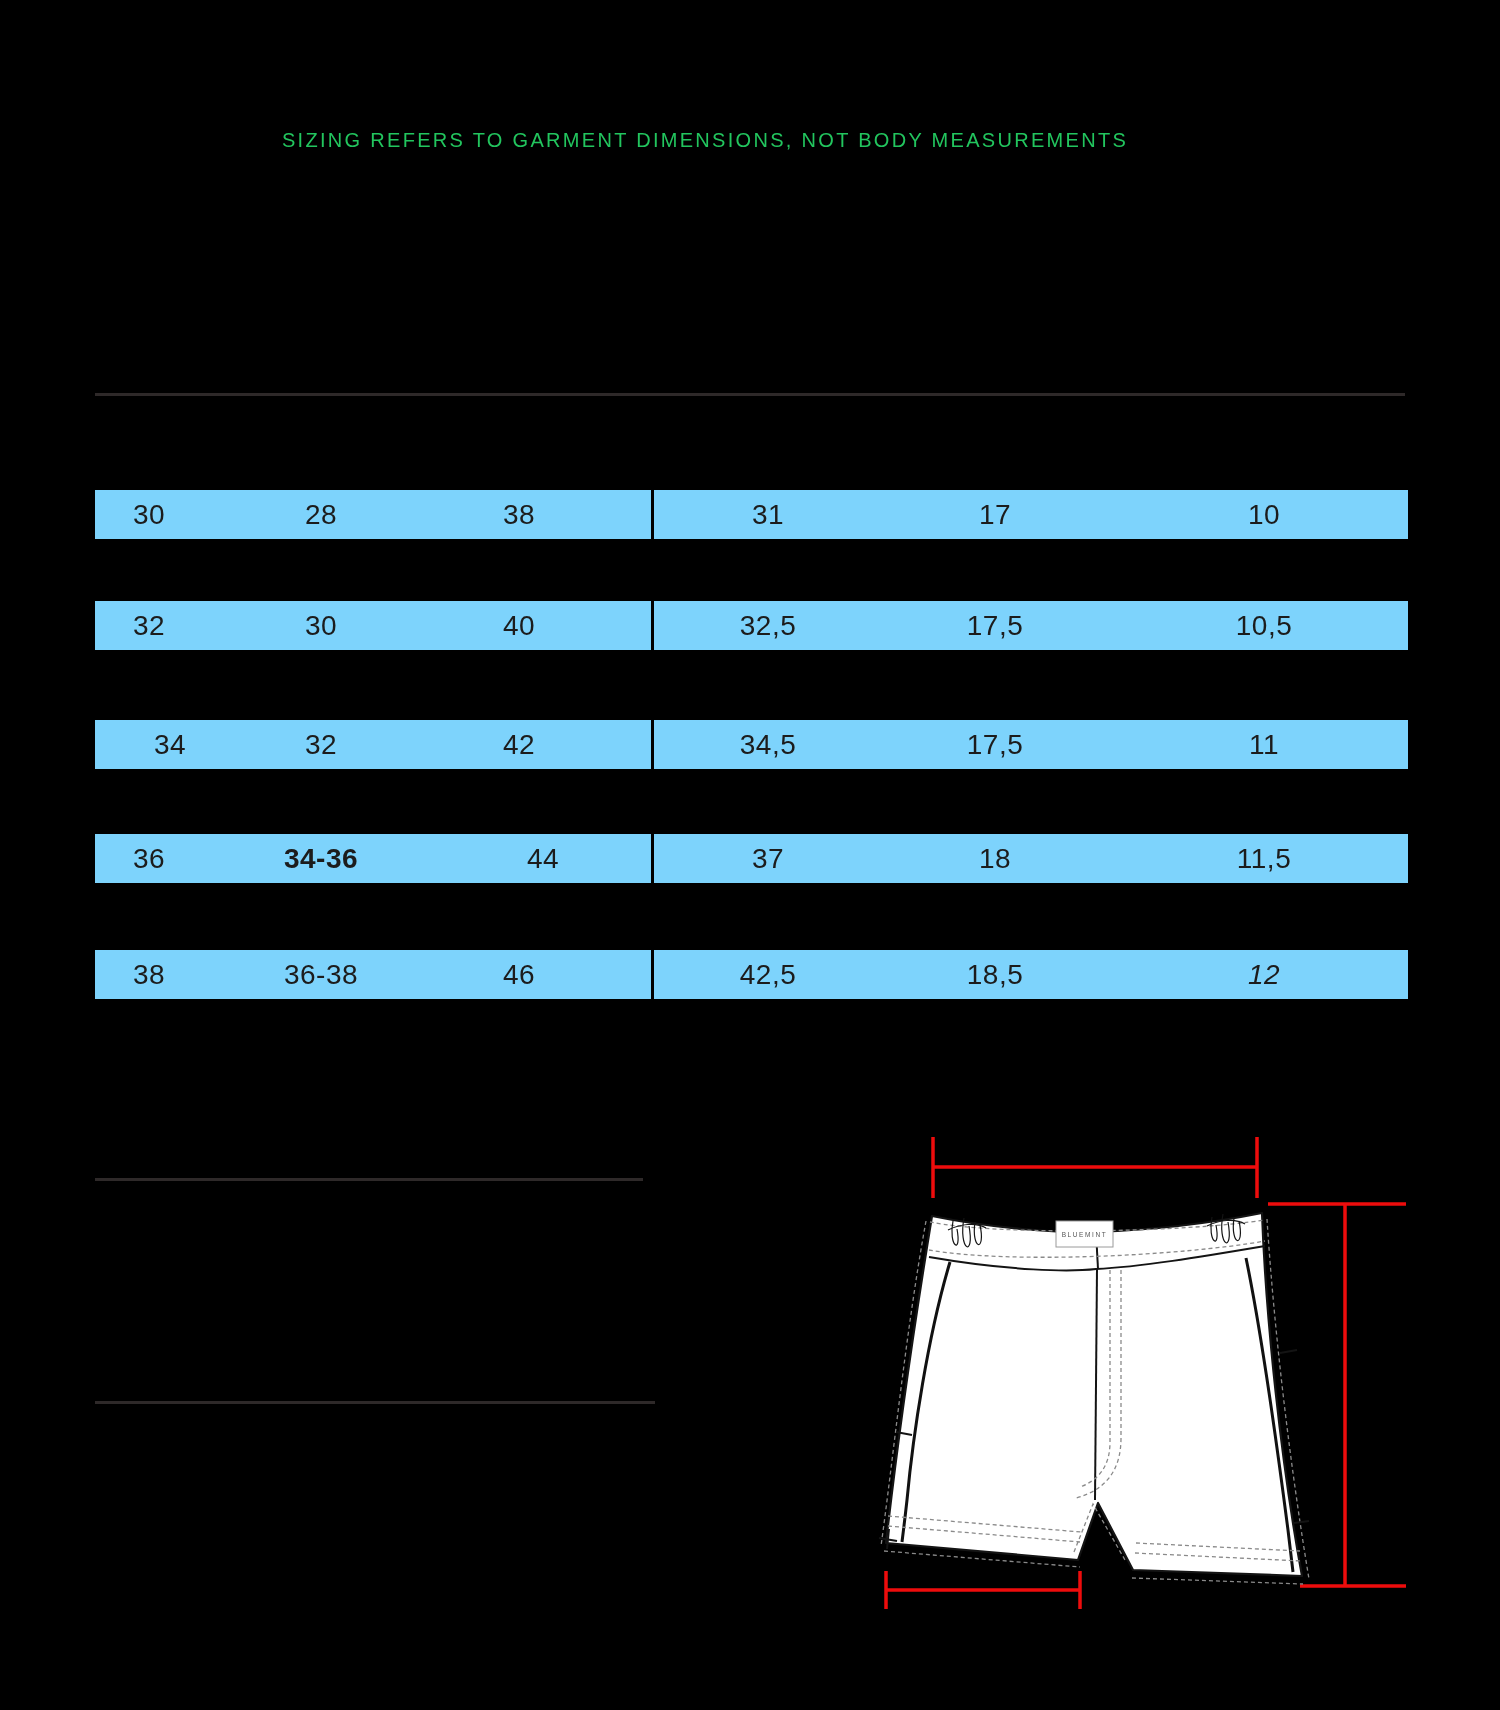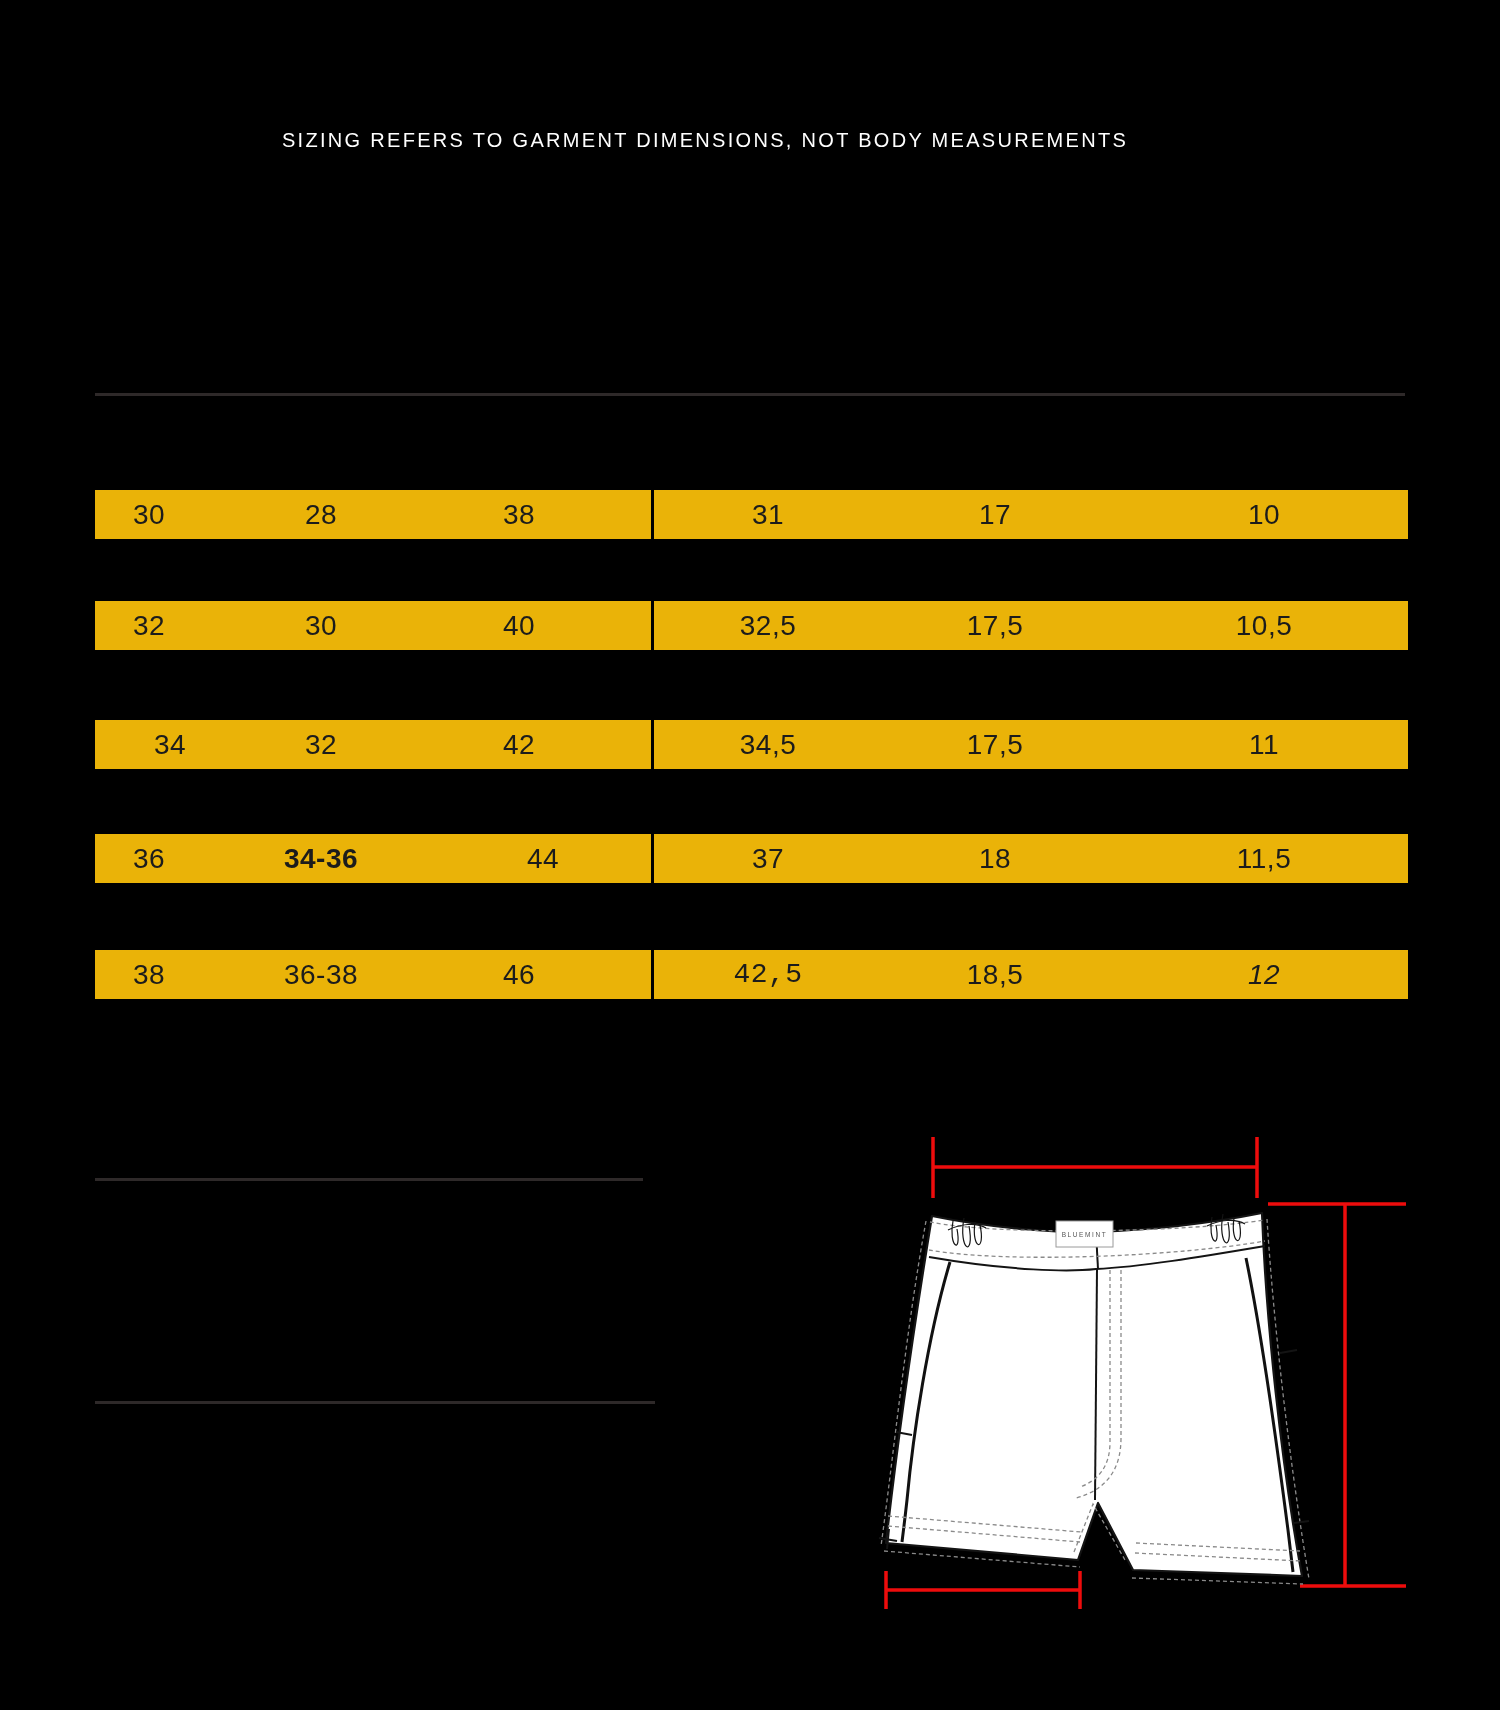--- a/index.html
+++ b/index.html
@@ -1,24 +1,24 @@
 <!DOCTYPE html>
 <html><head>
 <meta charset="utf-8">
 <style>
   html,body{margin:0;padding:0;background:#000;}
   .page{position:relative;width:1500px;height:1710px;background:#000;overflow:hidden;
         font-family:"Liberation Sans",sans-serif;}
   .title{position:absolute;left:0;top:129px;width:1410px;margin:0;text-align:center;
-         color:#ffffff;font-size:20px;font-weight:400;letter-spacing:2.3px;}
+         color:#22c55e;font-size:20px;font-weight:400;letter-spacing:2.3px;}
   .rule{position:absolute;background:#2e2929;}
   .rule-top{left:95px;top:393px;width:1310px;height:3px;}
   .rule-note-1{left:95px;top:1178px;width:548px;height:3px;}
   .rule-note-2{left:95px;top:1401px;width:560px;height:3px;}
-  .row{position:absolute;left:95px;width:1313px;height:49px;background:#eab308;}
+  .row{position:absolute;left:95px;width:1313px;height:49px;background:#7dd3fc;}
   .cell{position:absolute;top:0;height:49px;line-height:49px;transform:translateX(-50%);
         color:#1c1c1c;font-size:28px;letter-spacing:.5px;white-space:nowrap;}
   .vdiv{position:absolute;left:556px;top:0;width:3px;height:49px;background:#000;}
   .diagram{position:absolute;left:780px;top:1080px;width:720px;height:630px;}
 </style>
 </head>
 <body>
 
 <div class="page">
 
@@ -60,21 +60,21 @@
         <span class="cell" style="left: 424px; margin-left: 24px;">44</span>
         <span class="cell" style="left: 673px;">37</span>
         <span class="cell" style="left: 900px;">18</span>
         <span class="cell" style="left: 1169px;">11,5</span>
         <div class="vdiv"></div>
       </div>
       <div class="row" style="top: 950px;">
         <span class="cell" style="left: 54px;">38</span>
         <span class="cell" style="left: 226px;">36-38</span>
         <span class="cell" style="left: 424px;">46</span>
-        <span class="cell" style="left: 673px; font-family: Liberation Mono, monospace;">42,5</span>
+        <span class="cell" style="left: 673px;">42,5</span>
         <span class="cell" style="left: 900px;">18,5</span>
         <span class="cell" style="left: 1169px; font-style: italic;">12</span>
         <div class="vdiv"></div>
       </div>
     </div>
 
   <div class="rule rule-note-1"></div>
   <div class="rule rule-note-2"></div>
 
   <svg class="diagram" viewBox="780 1080 720 630">

